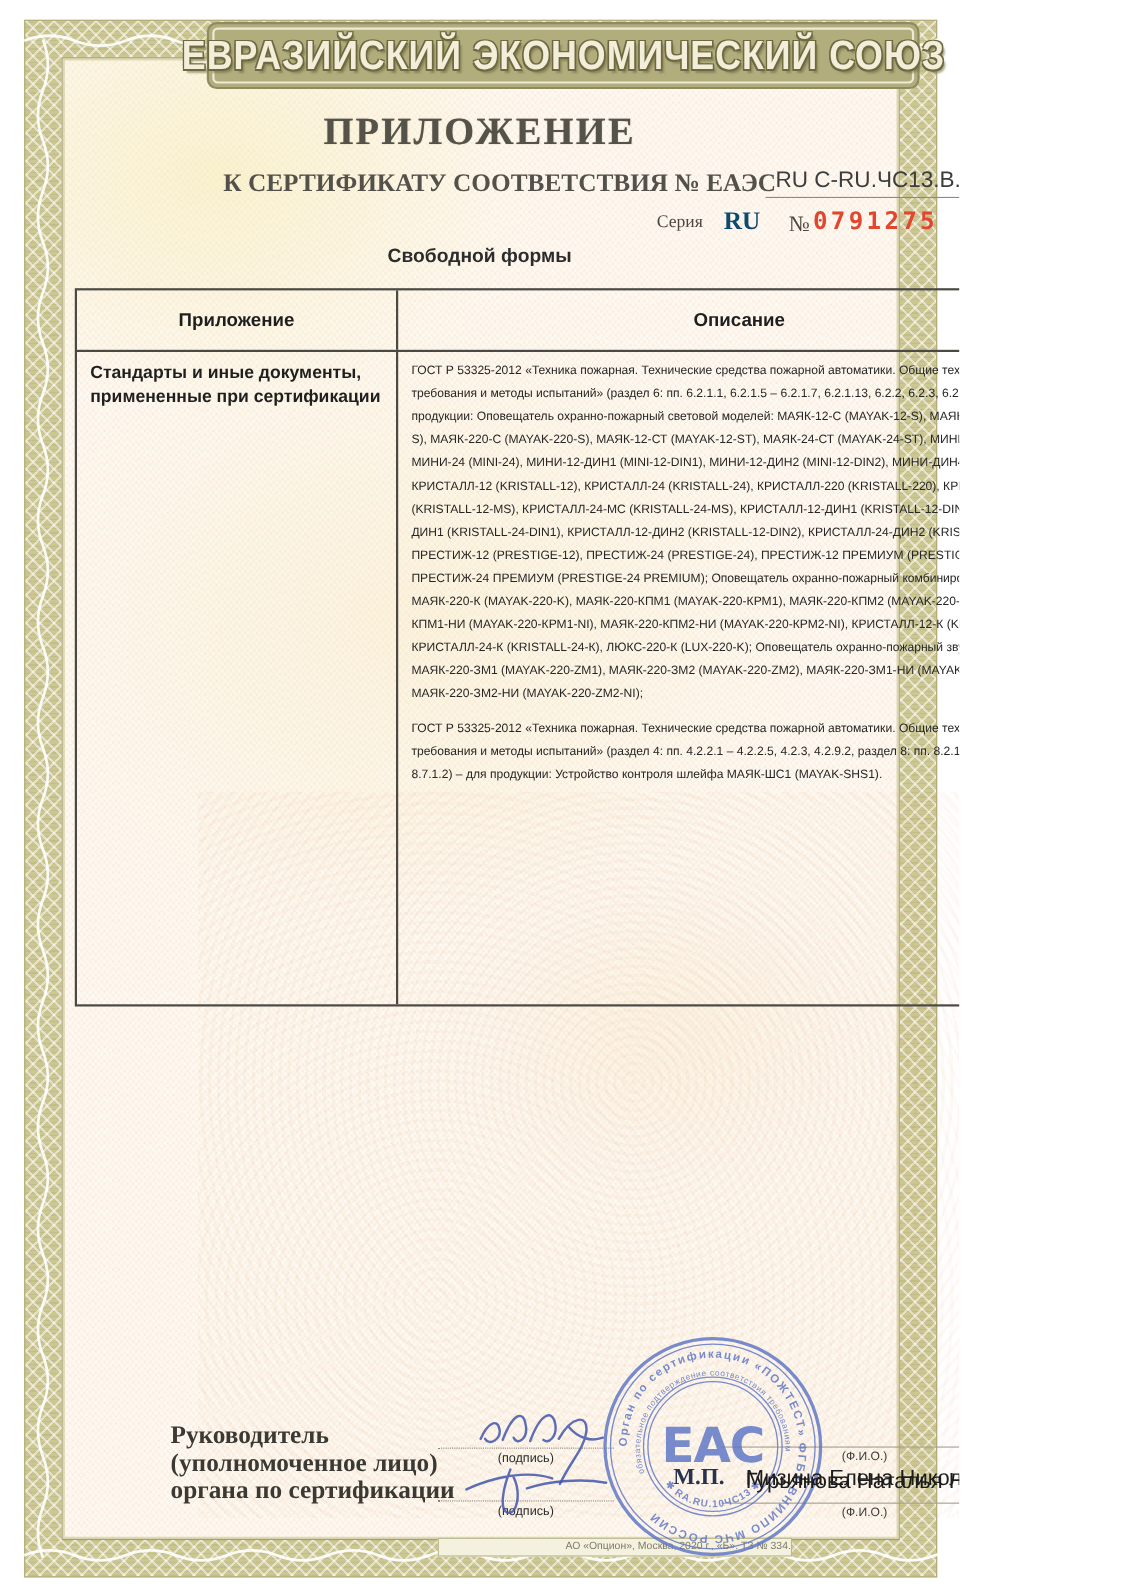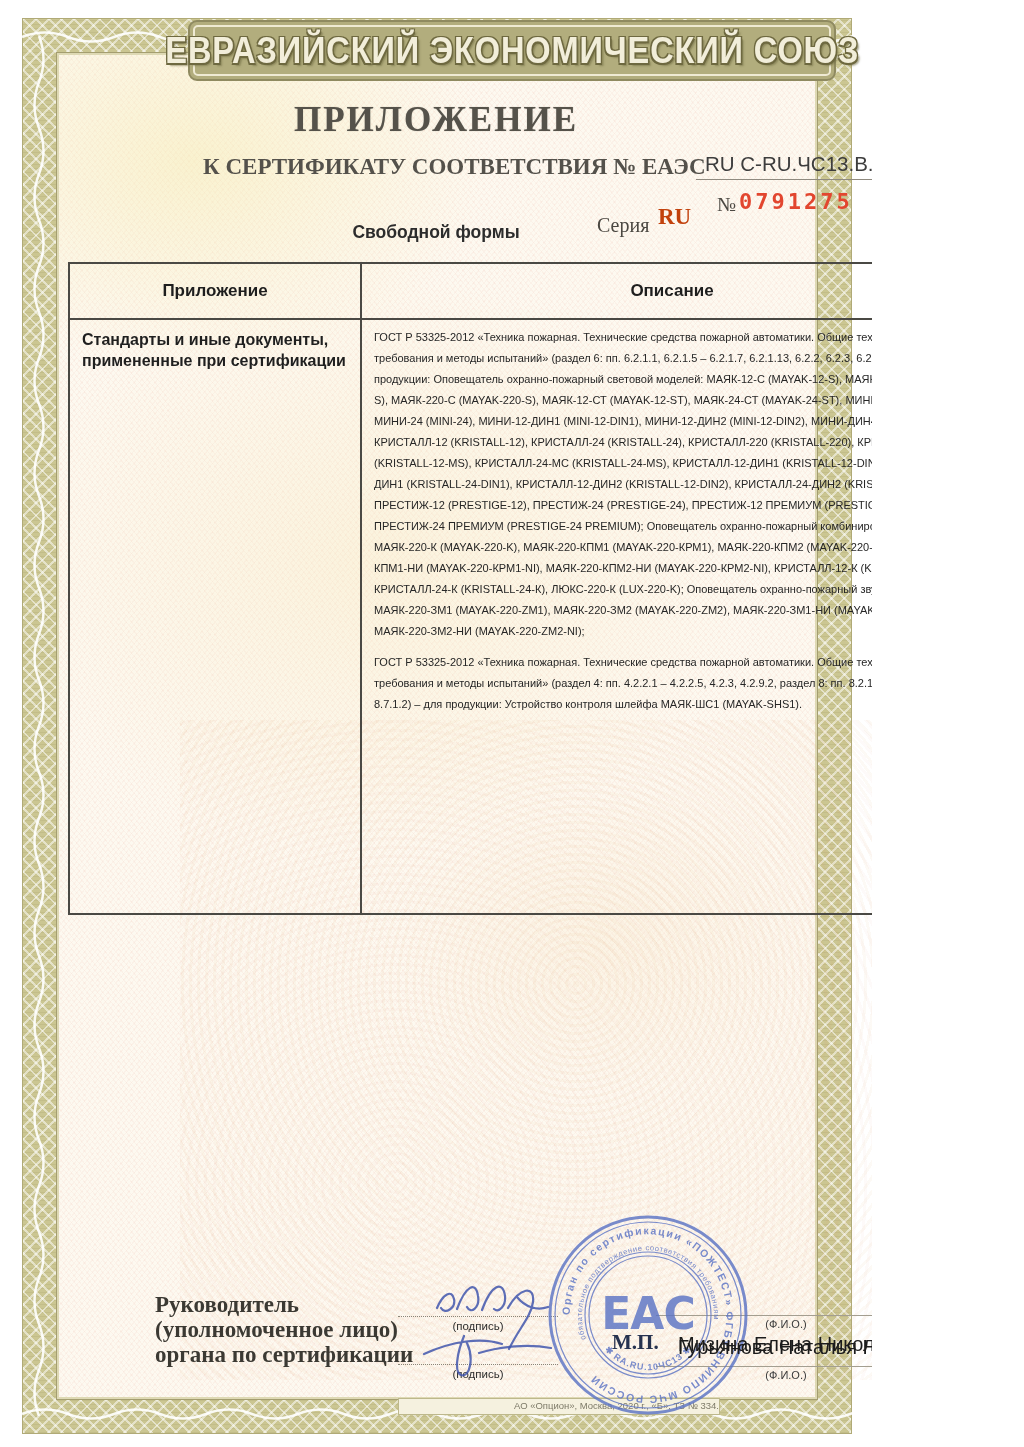--- a/index.html
+++ b/index.html
@@ -38,22 +38,22 @@
     text-shadow:1.5px 1.5px 0 #6e6940,-1.5px -1.5px 0 #6e6940,1.5px -1.5px 0 #6e6940,-1.5px 1.5px 0 #6e6940,3px 3px 2px rgba(110,105,64,.55);}
 
   
   .doc-title{position:absolute;left:0;right:0;top:100px;text-align:center;
     font-family:"Liberation Serif",serif;font-weight:700;font-size:35px;letter-spacing:2px;color:#55524a;
     text-shadow:0 0 1px rgba(85,82,74,.5);}
   .cert-label{position:absolute;left:203px;top:154px;font-family:"Liberation Serif",serif;
     font-weight:700;font-size:23px;color:#54514b;}
   .cert-number{position:absolute;left:696px;top:152px;width:272px;text-align:center;
     font-size:20.5px;color:#3d3d3d;border-bottom:1.5px solid #8f8a7f;padding-bottom:3px;}
-  .seria-label{position:absolute;left:597px;top:193px;font-family:"Liberation Serif",serif;font-size:20px;color:#4b4842;margin-top:21px;}
-  .seria-value{position:absolute;left:658px;top:188px;font-family:"Liberation Serif",serif;font-weight:700;font-size:23px;color:#c2410c;margin-top:16px;}
+  .seria-label{position:absolute;left:597px;top:193px;font-family:"Liberation Serif",serif;font-size:16px;color:#4b4842;}
+  .seria-value{position:absolute;left:658px;top:188px;font-family:"Liberation Serif",serif;font-weight:700;font-size:23px;color:#0c4a6e;}
   .num-sign{position:absolute;left:717px;top:193px;font-family:"Liberation Serif",serif;font-size:20px;color:#4b4842;}
   .blank-number{position:absolute;left:739px;top:189px;font-family:"DejaVu Sans Mono",monospace;
     font-weight:700;font-size:22px;letter-spacing:3px;color:#e2462f;}
   .form-type{position:absolute;left:0;right:0;top:222px;text-align:center;font-weight:700;font-size:17.5px;color:#2c2c2c;}
 
   
   .table{position:absolute;left:68px;top:262px;width:912px;height:649px;border:2px solid #4a4944;
     display:flex;flex-direction:column;}
   .thead{display:flex;height:54px;border-bottom:2px solid #4a4944;}
   .tbody{display:flex;flex:1;min-height:0;}

